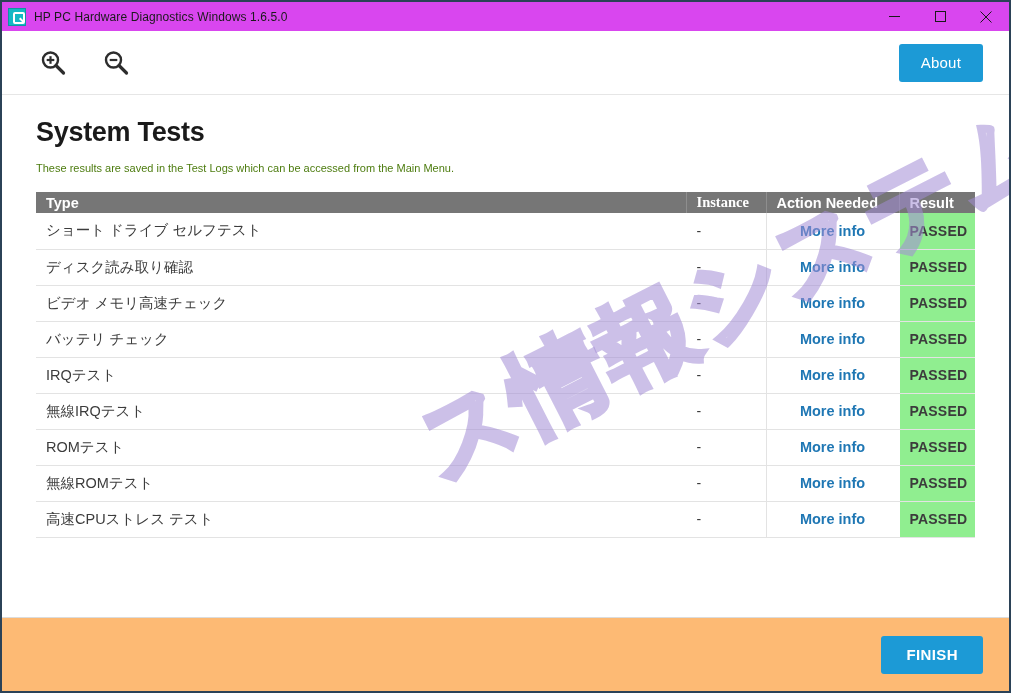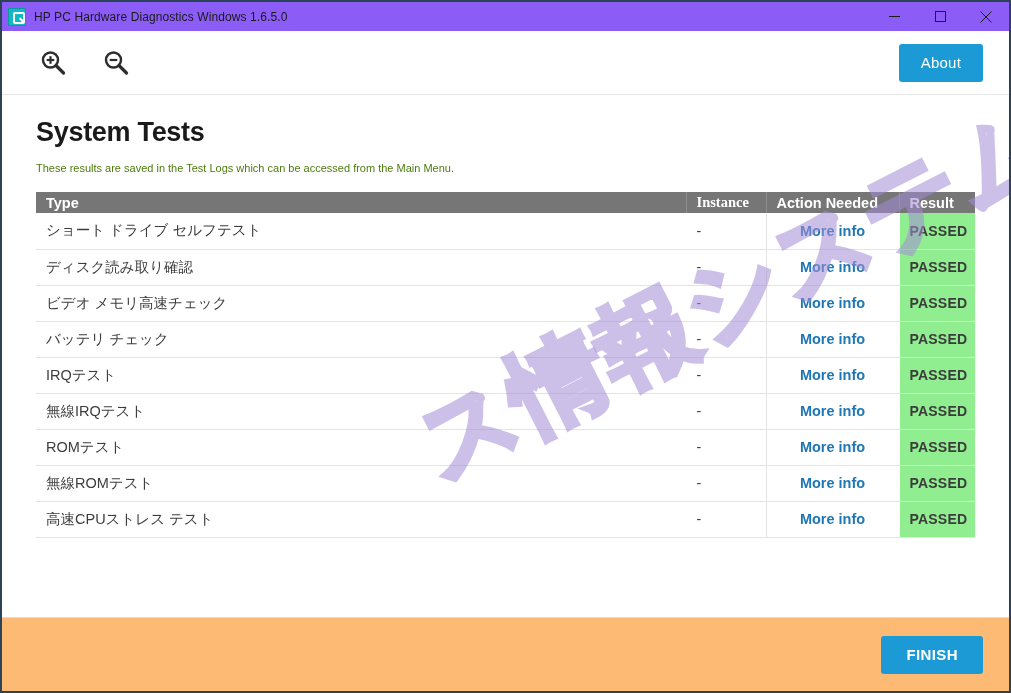--- a/index.html
+++ b/index.html
@@ -18,21 +18,21 @@
     flex-direction: column;
     overflow: hidden;
   }
 
   
   #titlebar {
     height: 30px;
     flex: 0 0 30px;
     display: flex;
     align-items: center;
-    background: #8b5cf6;
+    background: #d946ef;
     border-bottom: 1px solid #ffffff;
     justify-content: center;
   }
   #app-icon {
     width: 18px; height: 18px;
     margin-left: 6px; margin-right: 8px;
     background: #14b8c4;
     border: 1px solid #0e97a2;
     position: relative;
     flex: 0 0 18px;

